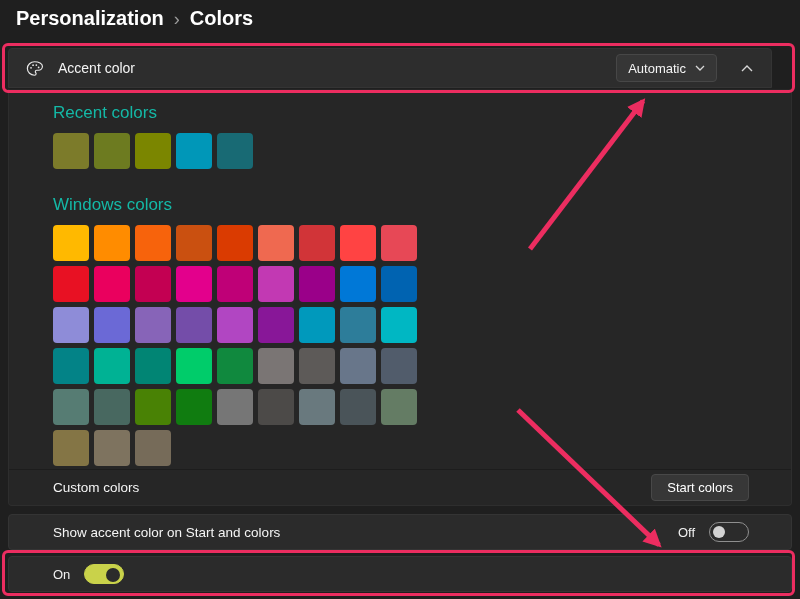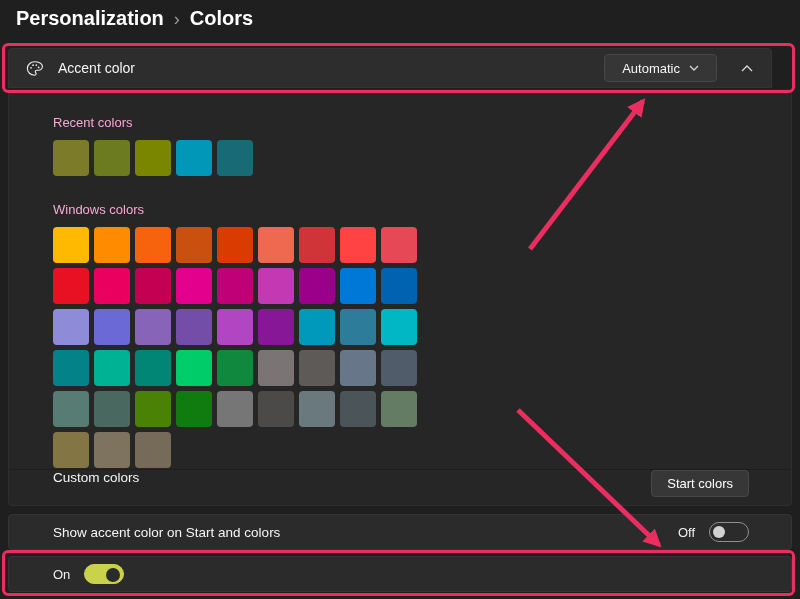--- a/index.html
+++ b/index.html
@@ -19,41 +19,41 @@
   .header-card{
     position:absolute;left:8px;top:48px;width:764px;height:40px;
     background:#2d2d2d;border:1px solid #343434;border-radius:4px 4px 0 0;
     display:flex;align-items:center;padding:0 18px 0 16px;box-sizing:border-box;
   }
   .header-card .title{font-size:14px;margin-left:14px;flex:1;color:#f5f5f5;}
   .icon{display:flex;align-items:center;}
   .dropdown{
     display:flex;align-items:center;gap:9px;
     background:#363636;border:1px solid #474747;border-radius:4px;
-    height:26px;padding:0 17px;font-size:13px;color:#f5f5f5;cursor:default;
+    height:26px;padding:0 11px;font-size:13px;color:#f5f5f5;cursor:default;
   }
   .chev-up{margin-left:24px;display:flex;cursor:default;}
 
   
   .body-card{
     position:absolute;left:8px;top:89px;width:784px;height:417px;
     background:#262626;border:1px solid #2e2e2e;border-top:none;
     border-radius:0 0 4px 4px;box-sizing:border-box;
     padding:12px 18px 0 44px;
   }
-  .group-label{font-size:13px;color:#f9a8d4;margin:14px 0 10px;}
+  .group-label{font-size:17px;color:#14b8a6;margin:2px 0 10px;}
   .group-label.second{margin-top:26px;}
   .swatch-row{display:flex;gap:5px;}
   .swatch-grid{display:grid;grid-template-columns:repeat(9,36px);gap:5px;}
   .swatch{width:36px;height:36px;border-radius:4px;cursor:pointer;}
 
   .custom-row{
     position:absolute;left:0;right:0;bottom:0;height:36px;
     border-top:1px solid #1d1d1d;
-    display:flex;align-items:flex-start;
+    display:flex;align-items:center;
     padding:0 42px 0 44px;box-sizing:border-box;font-size:13.5px;
   }
   .custom-row .label{flex:1;color:#f5f5f5;}
   .btn{
     background:#373737;border:1px solid #484848;color:#ffffff;
     font-size:13px;border-radius:4px;padding:5px 15px;
     font-family:inherit;cursor:pointer;
   }
 
   

